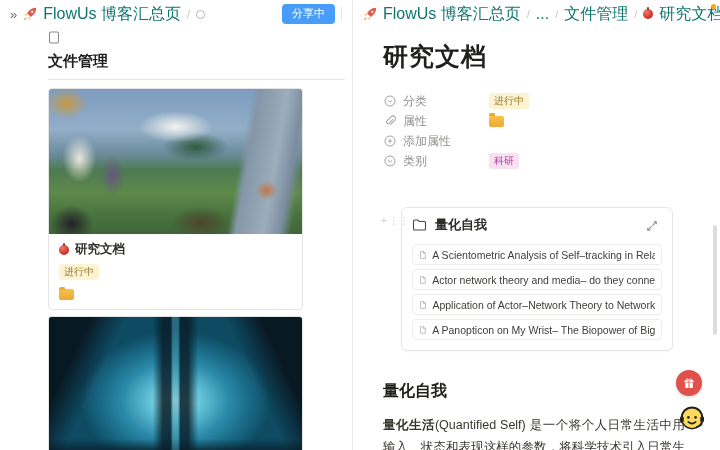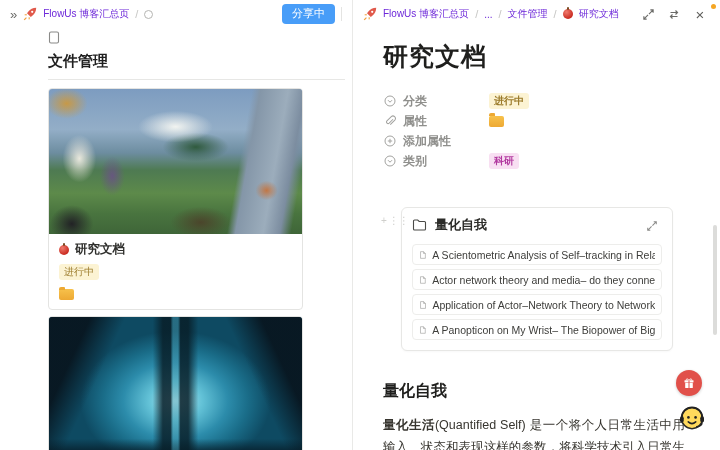--- a/index.html
+++ b/index.html
@@ -9,21 +9,21 @@
     background:#fff; color:#37352f;
     font-family:"Liberation Sans", sans-serif; font-size:12px;
   }
   .pane { position:absolute; top:0; height:450px; overflow:hidden; background:#fff; }
   .pane.left { left:0; width:352px; }
   .pane.right { left:353px; width:367px; }
   .pane-divider { position:absolute; left:352px; top:0; width:1px; height:450px; background:#e9e9e7; }
 
   
   .hdr { display:flex; align-items:center; height:28px; padding:0 10px; gap:6px; }
-  .hdr .crumb { font-size:10px; color:#6d28d9; white-space:nowrap; cursor:pointer; }
+  .hdr .crumb { font-size:16px; color:#0f766e; white-space:nowrap; cursor:pointer; }
   .hdr .sep { color:#c6c6c4; font-size:11px; }
   .hdr .spacer { flex:1; }
   .collapse-btn { color:#6b6b68; font-size:13px; letter-spacing:-2px; cursor:pointer; padding-right:2px; }
   .share-btn {
     background:#489df8; color:#fff; font-size:11px; border:none; border-radius:4px;
     padding:3px 10px; cursor:pointer; line-height:1.2;
   }
   .icon-btn { display:inline-flex; align-items:center; justify-content:center; width:20px; height:20px; cursor:pointer; color:#5f5f5c; }
   .vline { width:1px; height:14px; background:#e4e4e2; }
   .close-x { font-size:15px; color:#5f5f5c; }
@@ -73,21 +73,21 @@
   .card-title { font-size:12.5px; font-weight:bold; color:#2f2f2c; }
   .badge { display:inline-block; font-size:10px; line-height:1.4; padding:1px 5px; border-radius:3px; }
   .b-yellow { background:#fcf3d3; color:#9b7b2b; }
   .b-pink   { background:#f8dff2; color:#b23aa0; }
   .card-body .badge { margin-bottom:6px; }
 
   
   .right-content { position:absolute; left:30px; top:28px; width:302px; }
   .doc-title { font-size:25px; font-weight:bold; color:#1f1f1d; margin-top:12px; letter-spacing:1px; }
   .props { margin-top:18px; }
-  .prop-row { display:flex; align-items:center; height:20px; cursor:pointer;font-weight:bold; }
+  .prop-row { display:flex; align-items:center; height:20px; cursor:pointer; }
   .prop-ic { width:14px; display:flex; justify-content:center; color:#a3a3a0; }
   .prop-label { width:86px; margin-left:6px; font-size:12px; color:#8f8f8c; }
   .prop-add { font-size:12px; color:#8f8f8c; margin-left:6px; }
 
   .embed-wrap { position:relative; margin:36px 0 0 18px; width:272px; }
   .block-handle { position:absolute; left:-20px; top:8px; color:#cfcfcc; font-size:10px;
     display:flex; gap:2px; cursor:grab; }
   .embed-card { border:1px solid #e7e7e5; border-radius:6px; padding:8px 10px 10px;
     box-shadow:0 1px 2px rgba(0,0,0,.03); background:#fff; }
   .embed-head { display:flex; align-items:flex-start; gap:8px; }

